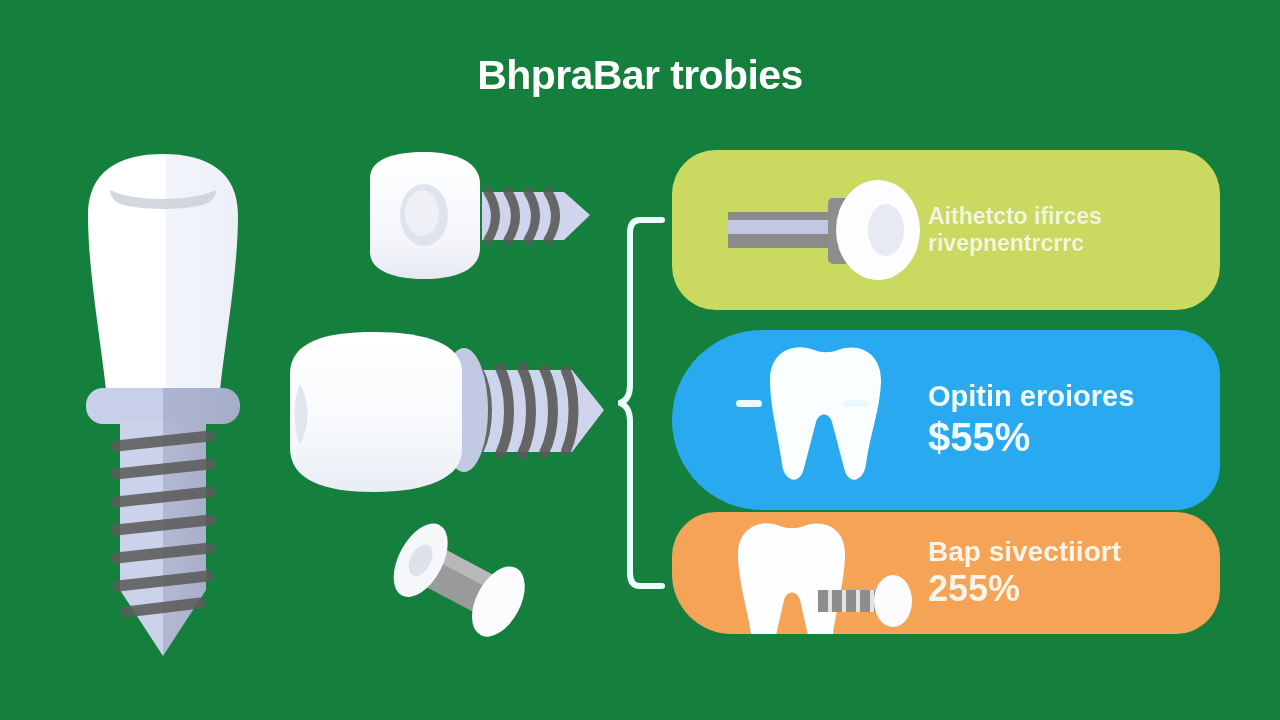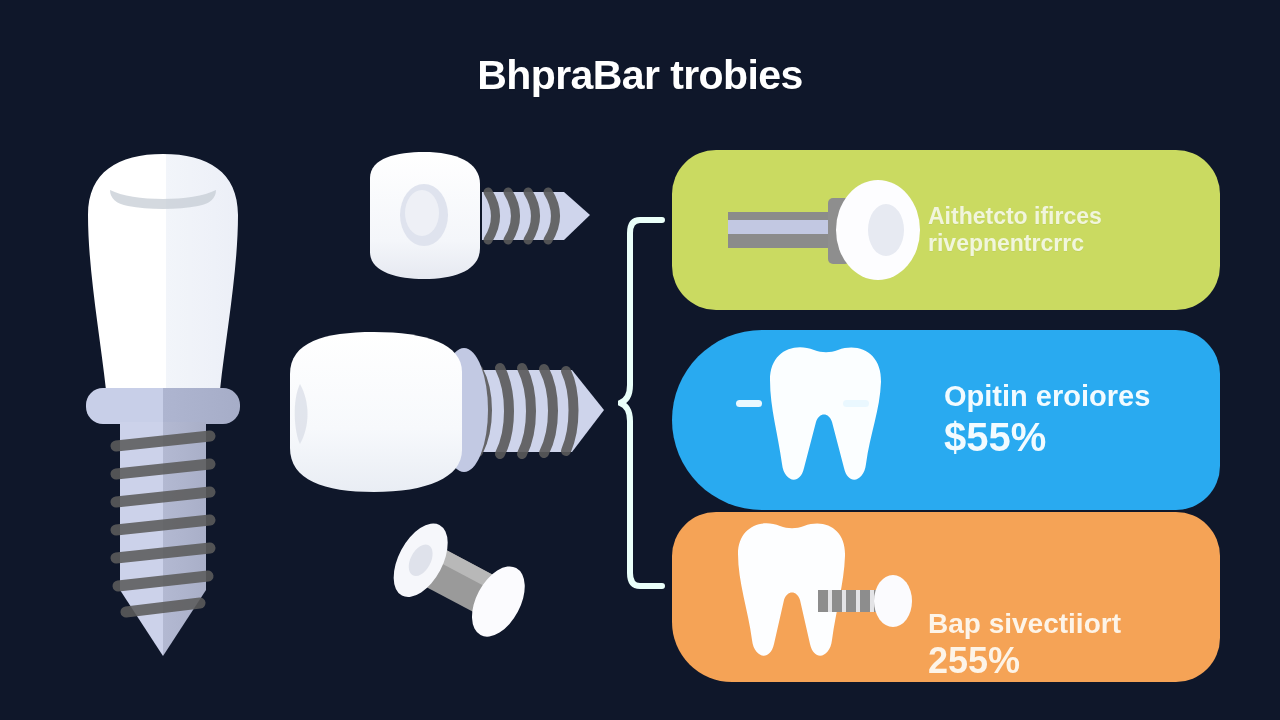--- a/index.html
+++ b/index.html
@@ -4,21 +4,21 @@
 <style>
   * { box-sizing: border-box; margin: 0; padding: 0; }
   html, body {
     width: 1280px; height: 720px;
     overflow: hidden;
     font-family: "Liberation Sans", sans-serif;
   }
   #stage {
     position: relative;
     width: 1280px; height: 720px;
-    background: #0f172a;
+    background: #15803d;
   }
 
   
   #title {
     position: absolute;
     left: 0; right: 0;
     top: 52px;
     text-align: center;
     color: #ffffff;
     font-size: 41px;
@@ -47,21 +47,21 @@
     left: 672px;
     width: 548px;
     border-radius: 46px;
     display: flex;
     align-items: center;
     overflow: hidden;
     padding-left: 46px;
   }
   #panel-green  { top: 150px; height: 160px; background: #cada61; border-radius: 44px; }
   #panel-blue   { top: 330px; height: 180px; background: #29aaf0; border-radius: 90px 44px 44px 90px; }
-  #panel-orange { top: 512px; height: 170px; background: #f5a356; border-radius: 44px 44px 44px 60px; align-items: flex-end; }
+  #panel-orange { top: 512px; height: 122px; background: #f5a356; border-radius: 44px 44px 44px 60px; }
 
   .panel-icon {
     flex: 0 0 auto;
     width: 210px;
     height: 100%;
     position: relative;
   }
   .panel-text {
     flex: 1 1 auto;
     padding-right: 22px;
@@ -69,21 +69,21 @@
     flex-direction: column;
     justify-content: center;
   }
   .panel-text .line {
     color: #ffffff;
     font-weight: bold;
     line-height: 1.16;
     white-space: nowrap;
   }
   #panel-green .line  { font-size: 23px; color: #f3f7e2; opacity: .96; text-shadow: 0 1px 1px rgba(0,0,0,.05); }
-  #panel-blue  .line  { font-size: 29px; color: #f2fbff; margin-left: 16px; }
+  #panel-blue  .line  { font-size: 29px; color: #f2fbff; }
   #panel-blue  .value { font-size: 40px; }
   #panel-orange .line { font-size: 28px; color: #fdf4e8; }
   #panel-orange .value{ font-size: 36px; }
 
   
   .dash {
     position: absolute;
     width: 26px; height: 7px;
     border-radius: 4px;
     background: #eaf8ff;

